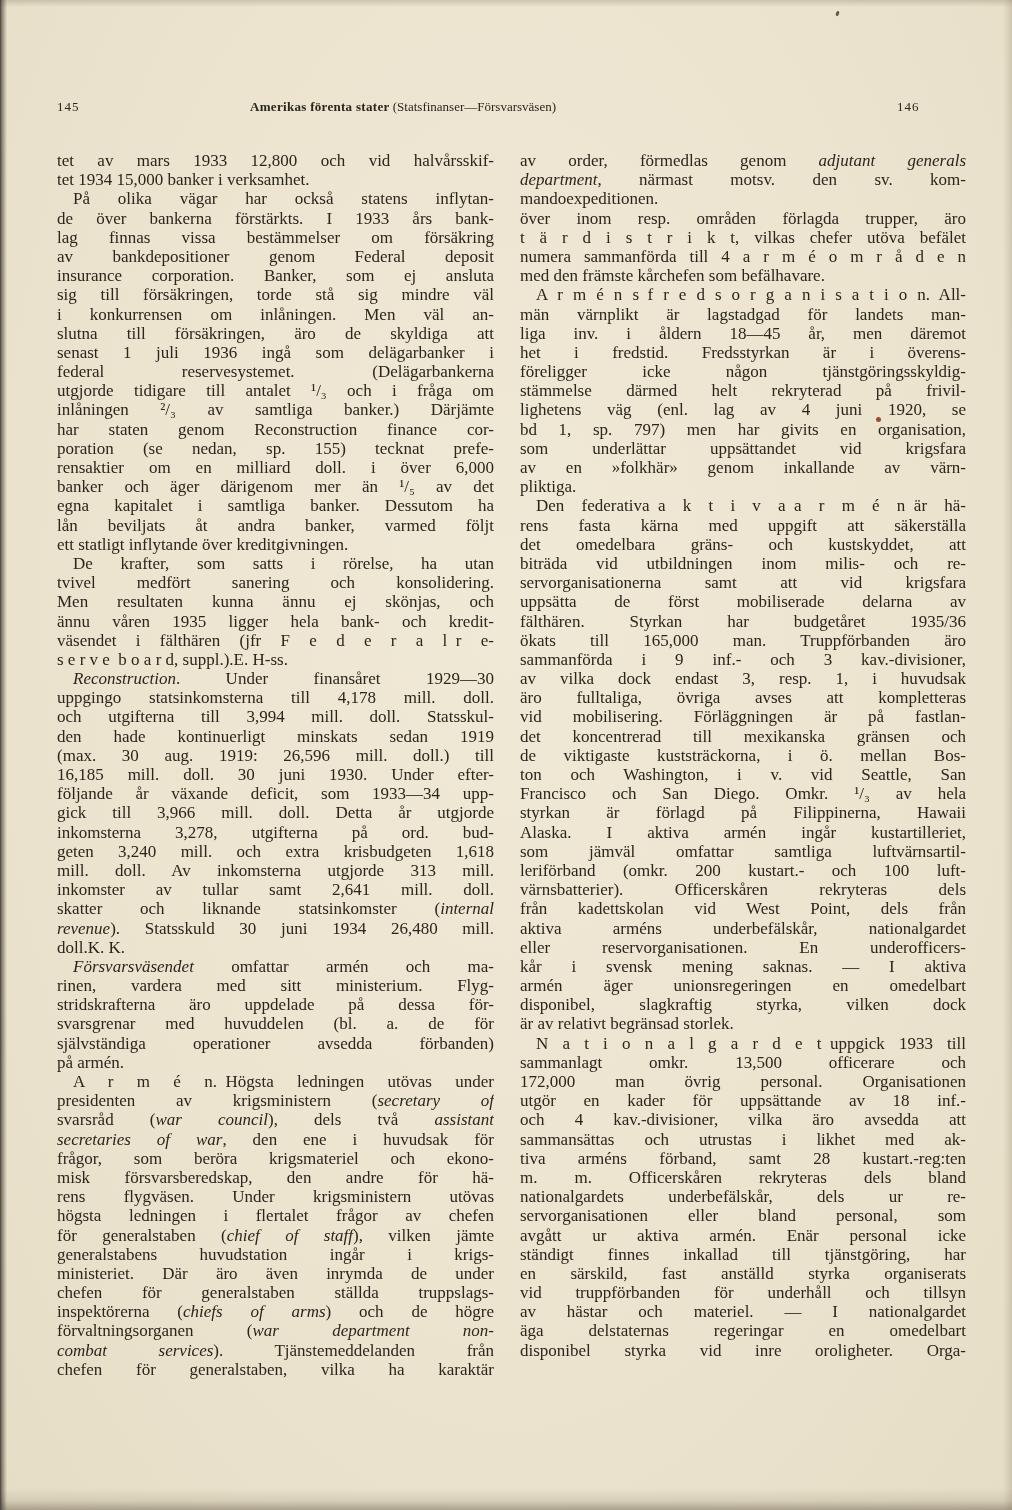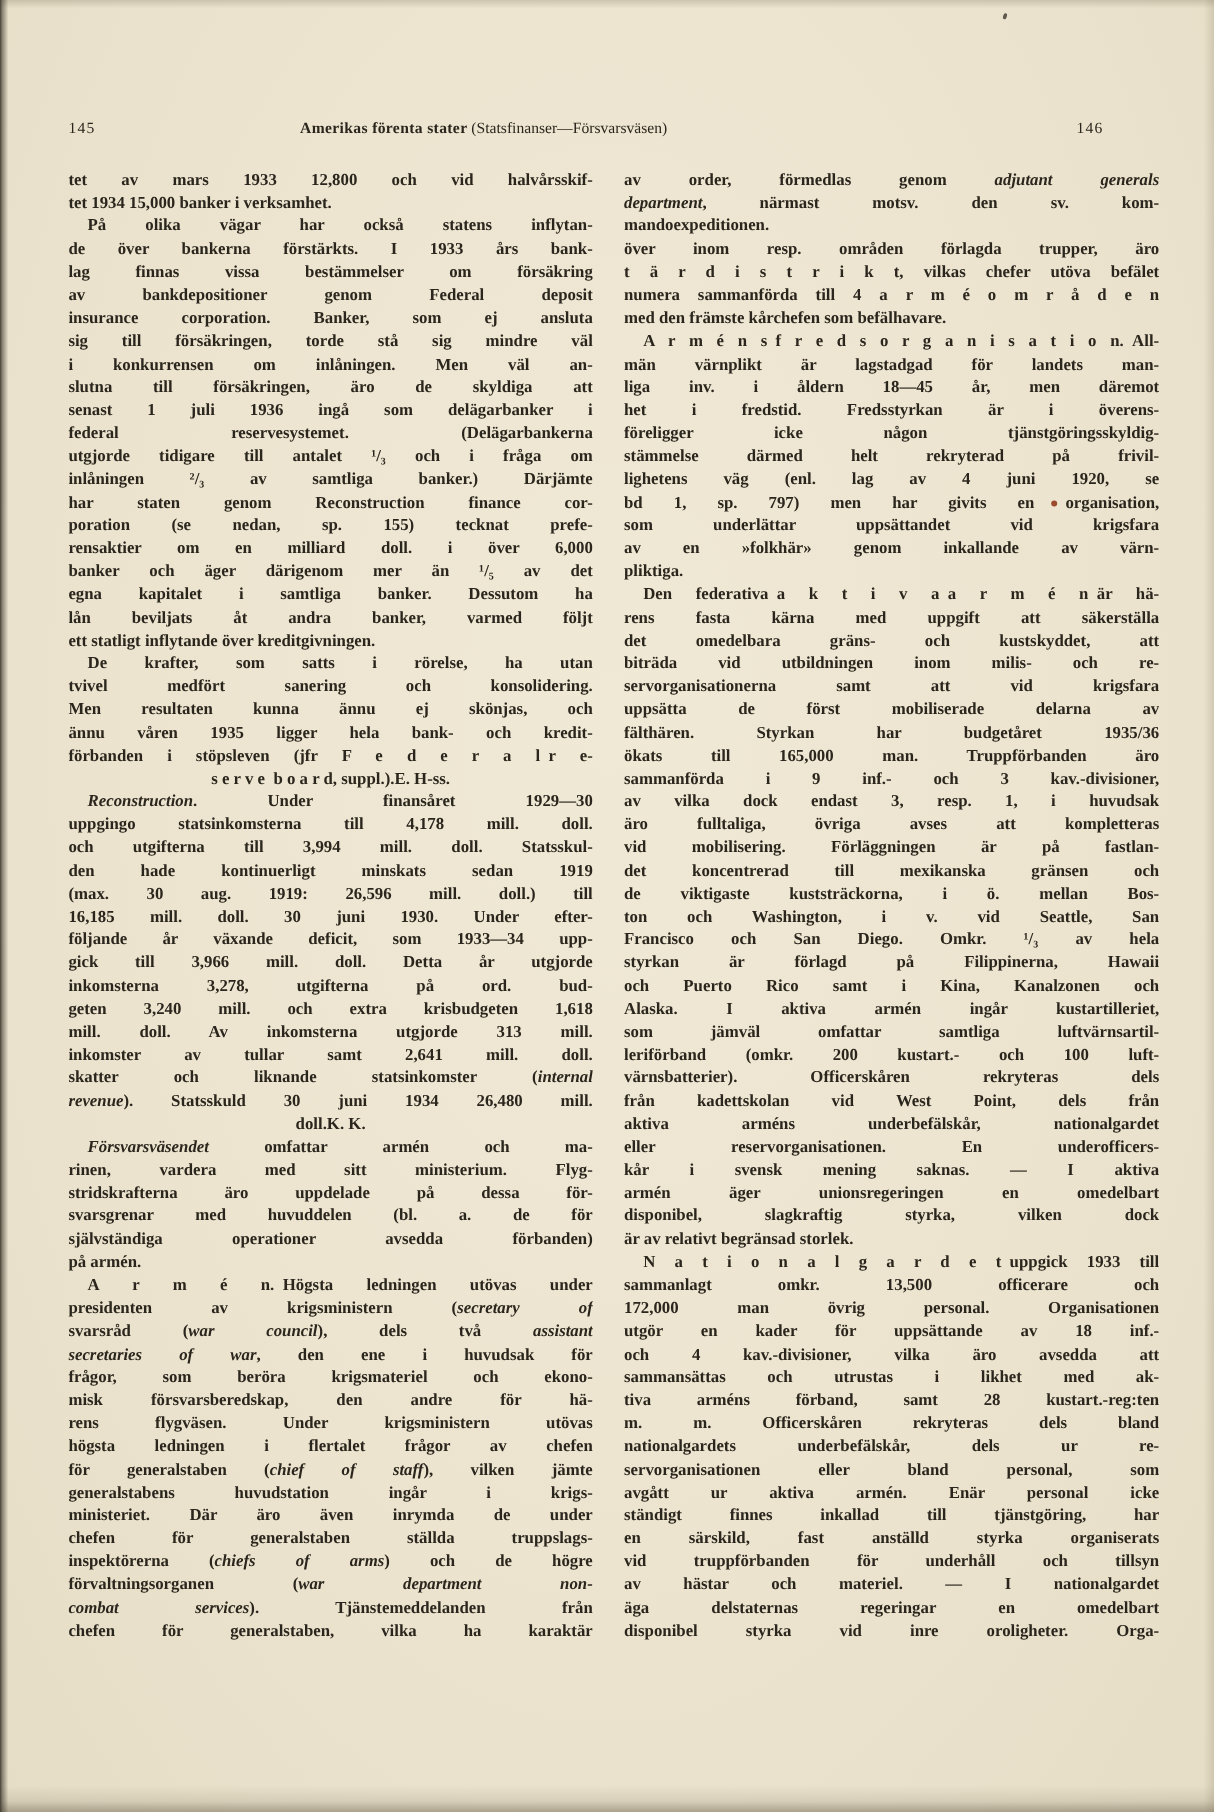--- a/index.html
+++ b/index.html
@@ -17,31 +17,31 @@
       radial-gradient(ellipse at 50% 40%, #f0e9d6 0%, #ece4cf 55%, #e6ddc6 100%);
     color:#2b261d;
   }
   .header{position:absolute;top:99px;left:0;width:100%;height:22px;font-size:13px;}
   .pnum{position:absolute;top:0;letter-spacing:1px;}
   #pnum-left{left:57px;}
   #pnum-right{left:897px;}
   .title{position:absolute;left:403px;top:0;transform:translateX(-50%);white-space:nowrap;}
   .title b{font-weight:700;letter-spacing:.3px;}
   .col{
-    position:absolute;top:141px;font-size:14px;line-height:19.2px;font-weight:bold;
+    position:absolute;top:151px;font-size:17px;line-height:19.2px;
   }
   #col-left{left:57px;width:437px;}
   #col-right{left:520px;width:446px;}
   .line{
     height:19.2px;overflow:hidden;white-space:nowrap;
     text-align:justify;text-align-last:justify;white-space:normal;
   }
   .line.end{text-align-last:left;}
   .line.in{padding-left:16px;box-sizing:border-box;}
-  .line.sigline{display:flex;justify-content:center;text-align-last:auto;}
+  .line.sigline{display:flex;justify-content:flex-start;text-align-last:auto;}
   .line i{font-style:italic;}
   #margin-dot{
     position:absolute;left:876px;top:417px;width:5px;height:5px;border-radius:50%;
   }
   #scan-speck{
     position:absolute;left:836px;top:11px;width:3px;height:5px;border-radius:40%;
     background:#3c372e;transform:rotate(20deg);opacity:.8;
   }
 </style>
 </head>
@@ -73,21 +73,21 @@
       <div class="line">poration (se nedan, sp. 155) tecknat prefe-</div>
       <div class="line">rensaktier om en milliard doll. i över 6,000</div>
       <div class="line">banker och äger därigenom mer än ¹/₅ av det</div>
       <div class="line">egna kapitalet i samtliga banker. Dessutom ha</div>
       <div class="line">lån beviljats åt andra banker, varmed följt</div>
       <div class="line end">ett statligt inflytande över kreditgivningen.</div>
       <div class="line in">De krafter, som satts i rörelse, ha utan</div>
       <div class="line">tvivel medfört sanering och konsolidering.</div>
       <div class="line">Men resultaten kunna ännu ej skönjas, och</div>
       <div class="line">ännu våren 1935 ligger hela bank- och kredit-</div>
-      <div class="line">förbanden i stöpsleven (jfr F e d e r a l r e-</div>
+      <div class="line">väsendet i fälthären (jfr F e d e r a l r e-</div>
       <div class="line end sigline">
         <span>s e r v e b o a r d, suppl.).</span>
         <span>E. H-ss.</span>
       </div>
       <div class="line in"><i>Reconstruction</i>. Under finansåret 1929—30</div>
       <div class="line">uppgingo statsinkomsterna till 4,178 mill. doll.</div>
       <div class="line">och utgifterna till 3,994 mill. doll. Statsskul-</div>
       <div class="line">den hade kontinuerligt minskats sedan 1919</div>
       <div class="line">(max. 30 aug. 1919: 26,596 mill. doll.) till</div>
       <div class="line">16,185 mill. doll. 30 juni 1930. Under efter-</div>
@@ -155,21 +155,20 @@
       <div class="line">ökats till 165,000 man. Truppförbanden äro</div>
       <div class="line">sammanförda i 9 inf.- och 3 kav.-divisioner,</div>
       <div class="line">av vilka dock endast 3, resp. 1, i huvudsak</div>
       <div class="line">äro fulltaliga, övriga avses att kompletteras</div>
       <div class="line">vid mobilisering. Förläggningen är på fastlan-</div>
       <div class="line">det koncentrerad till mexikanska gränsen och</div>
       <div class="line">de viktigaste kuststräckorna, i ö. mellan Bos-</div>
       <div class="line">ton och Washington, i v. vid Seattle, San</div>
       <div class="line">Francisco och San Diego. Omkr. ¹/₃ av hela</div>
       <div class="line">styrkan är förlagd på Filippinerna, Hawaii</div>
-      <div class="line">och Puerto Rico samt i Kina, Kanalzonen och</div>
       <div class="line">Alaska. I aktiva armén ingår kustartilleriet,</div>
       <div class="line">som jämväl omfattar samtliga luftvärnsartil-</div>
       <div class="line">leriförband (omkr. 200 kustart.- och 100 luft-</div>
       <div class="line">värnsbatterier). Officerskåren rekryteras dels</div>
       <div class="line">från kadettskolan vid West Point, dels från</div>
       <div class="line">aktiva arméns underbefälskår, nationalgardet</div>
       <div class="line">eller reservorganisationen. En underofficers-</div>
       <div class="line">kår i svensk mening saknas. — I aktiva</div>
       <div class="line">armén äger unionsregeringen en omedelbart</div>
       <div class="line">disponibel, slagkraftig styrka, vilken dock</div>

